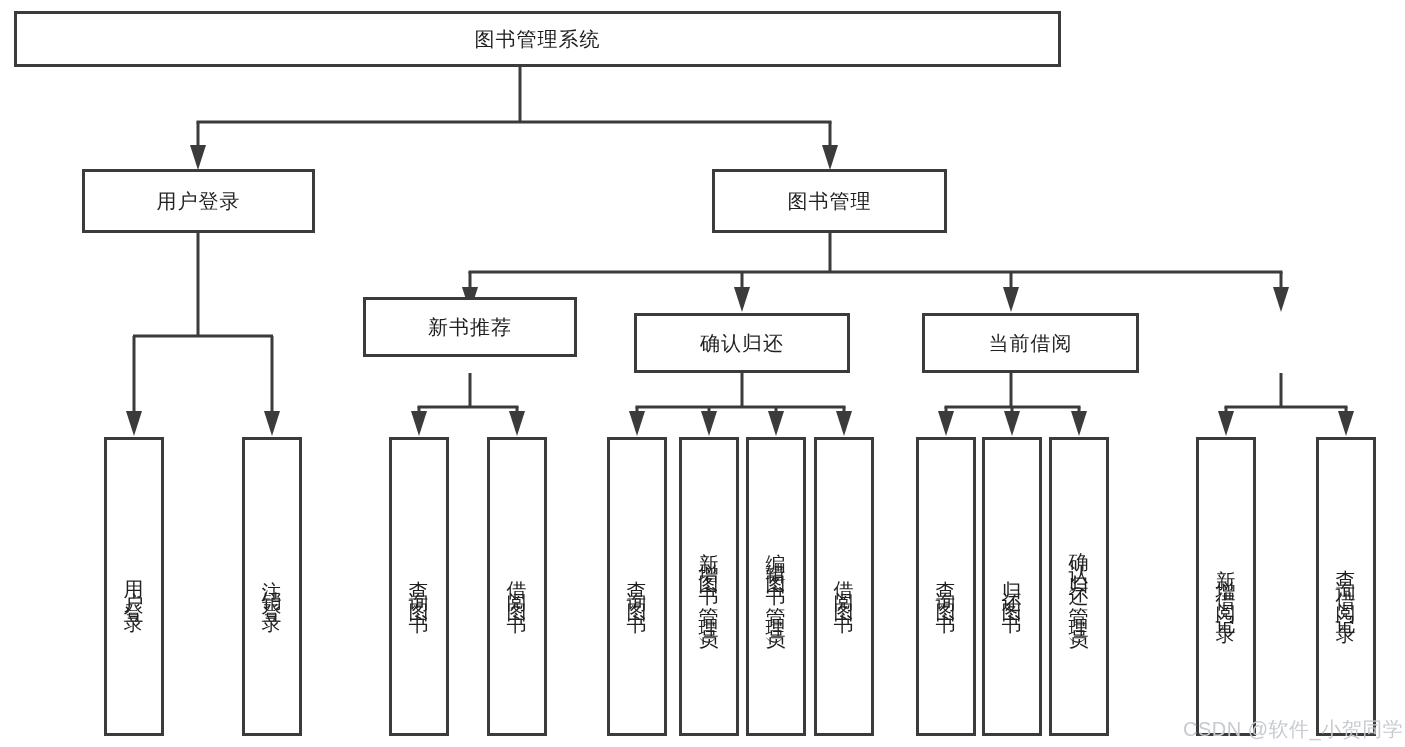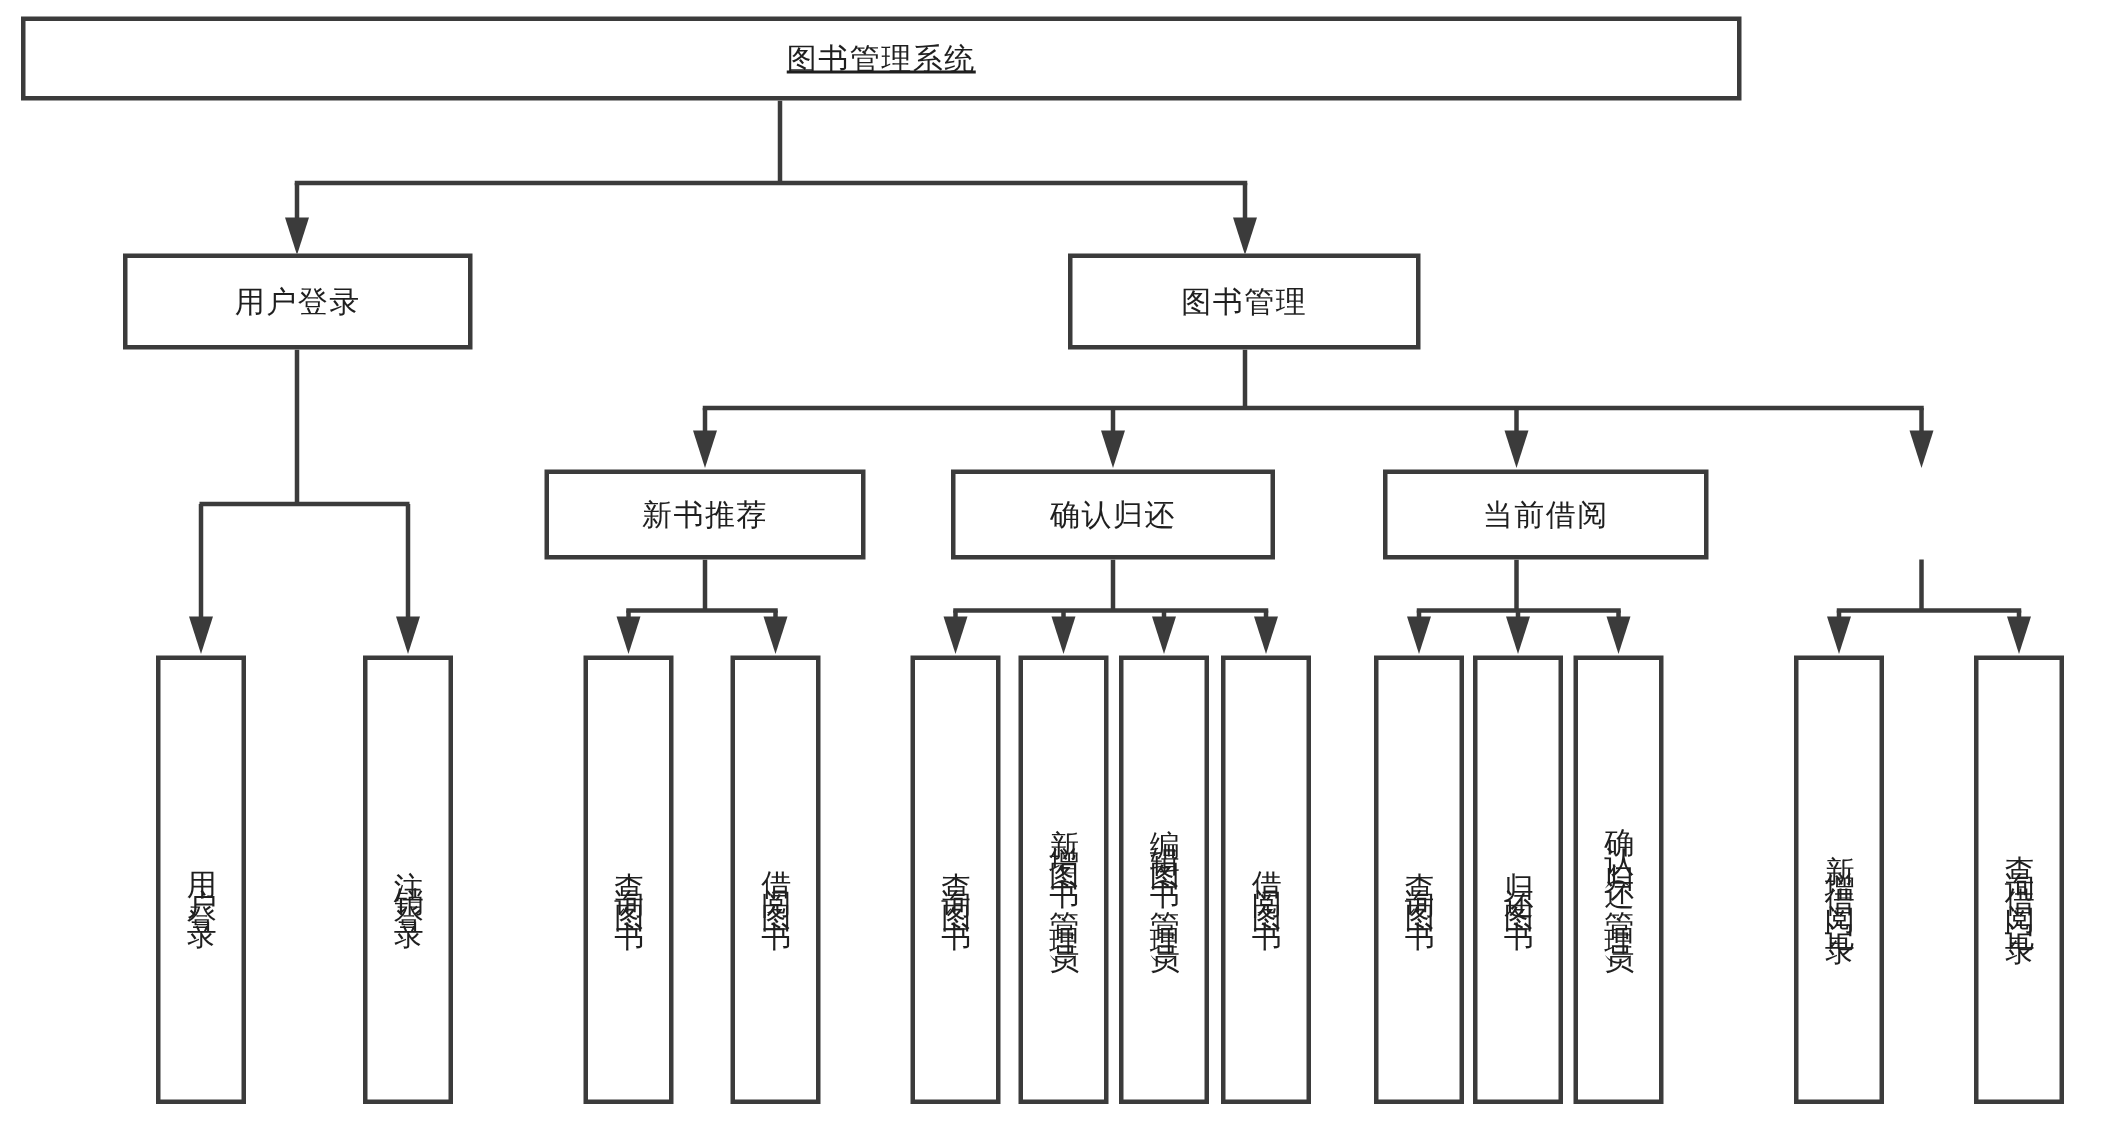--- a/index.html
+++ b/index.html
@@ -29,24 +29,24 @@
     white-space: nowrap;
   }
   .vbox {
     writing-mode: vertical-rl;
     text-orientation: mixed;
     letter-spacing: 11px;
     white-space: normal;
     line-height: 1;
   }
   
-  #root            { left: 14px;   top: 11px;  width: 1147px; height: 56px; text-decoration: underline; }
+  #root            { left: 14px;   top: 11px;  width: 1047px; height: 56px; }
   #user-login      { left: 82px;   top: 169px; width: 233px;  height: 64px; }
   #book-mgmt       { left: 712px;  top: 169px; width: 235px;  height: 64px; }
-  #new-book-rec    { left: 363px;  top: 313px; width: 214px;  height: 60px; }
+  #new-book-rec    { left: 363px;  top: 297px; width: 214px;  height: 60px; }
   #book-borrow     { left: 634px;  top: 313px; width: 216px;  height: 60px; }
   #current-borrow  { left: 922px;  top: 313px; width: 217px;  height: 60px; }
   #borrow-records  { left: 1173px; top: 313px; width: 217px;  height: 60px; }
   .leaf            { top: 437px; width: 60px; height: 299px; }
   #login           { left: 104px; }
   #logout          { left: 242px; }
   #nbr-query       { left: 389px; }
   #nbr-borrow      { left: 487px; }
   #bb-query        { left: 607px; }
   #bb-add          { left: 679px; }
@@ -162,14 +162,15 @@
   <div class="box vbox leaf" id="bb-edit">编辑图书（管理员）</div>
   <div class="box vbox leaf" id="bb-borrow">借阅图书</div>
 
   <div class="box vbox leaf" id="cb-query">查询图书</div>
   <div class="box vbox leaf" id="cb-return">归还图书</div>
   <div class="box vbox leaf" id="cb-confirm">确认归还（管理员）</div>
 
   <div class="box vbox leaf" id="br-add">新增借阅记录</div>
   <div class="box vbox leaf" id="br-query">查询借阅记录</div>
 
+  <div id="watermark">CSDN @软件_小贺同学</div>
 
 </div>
 
 </body></html>

